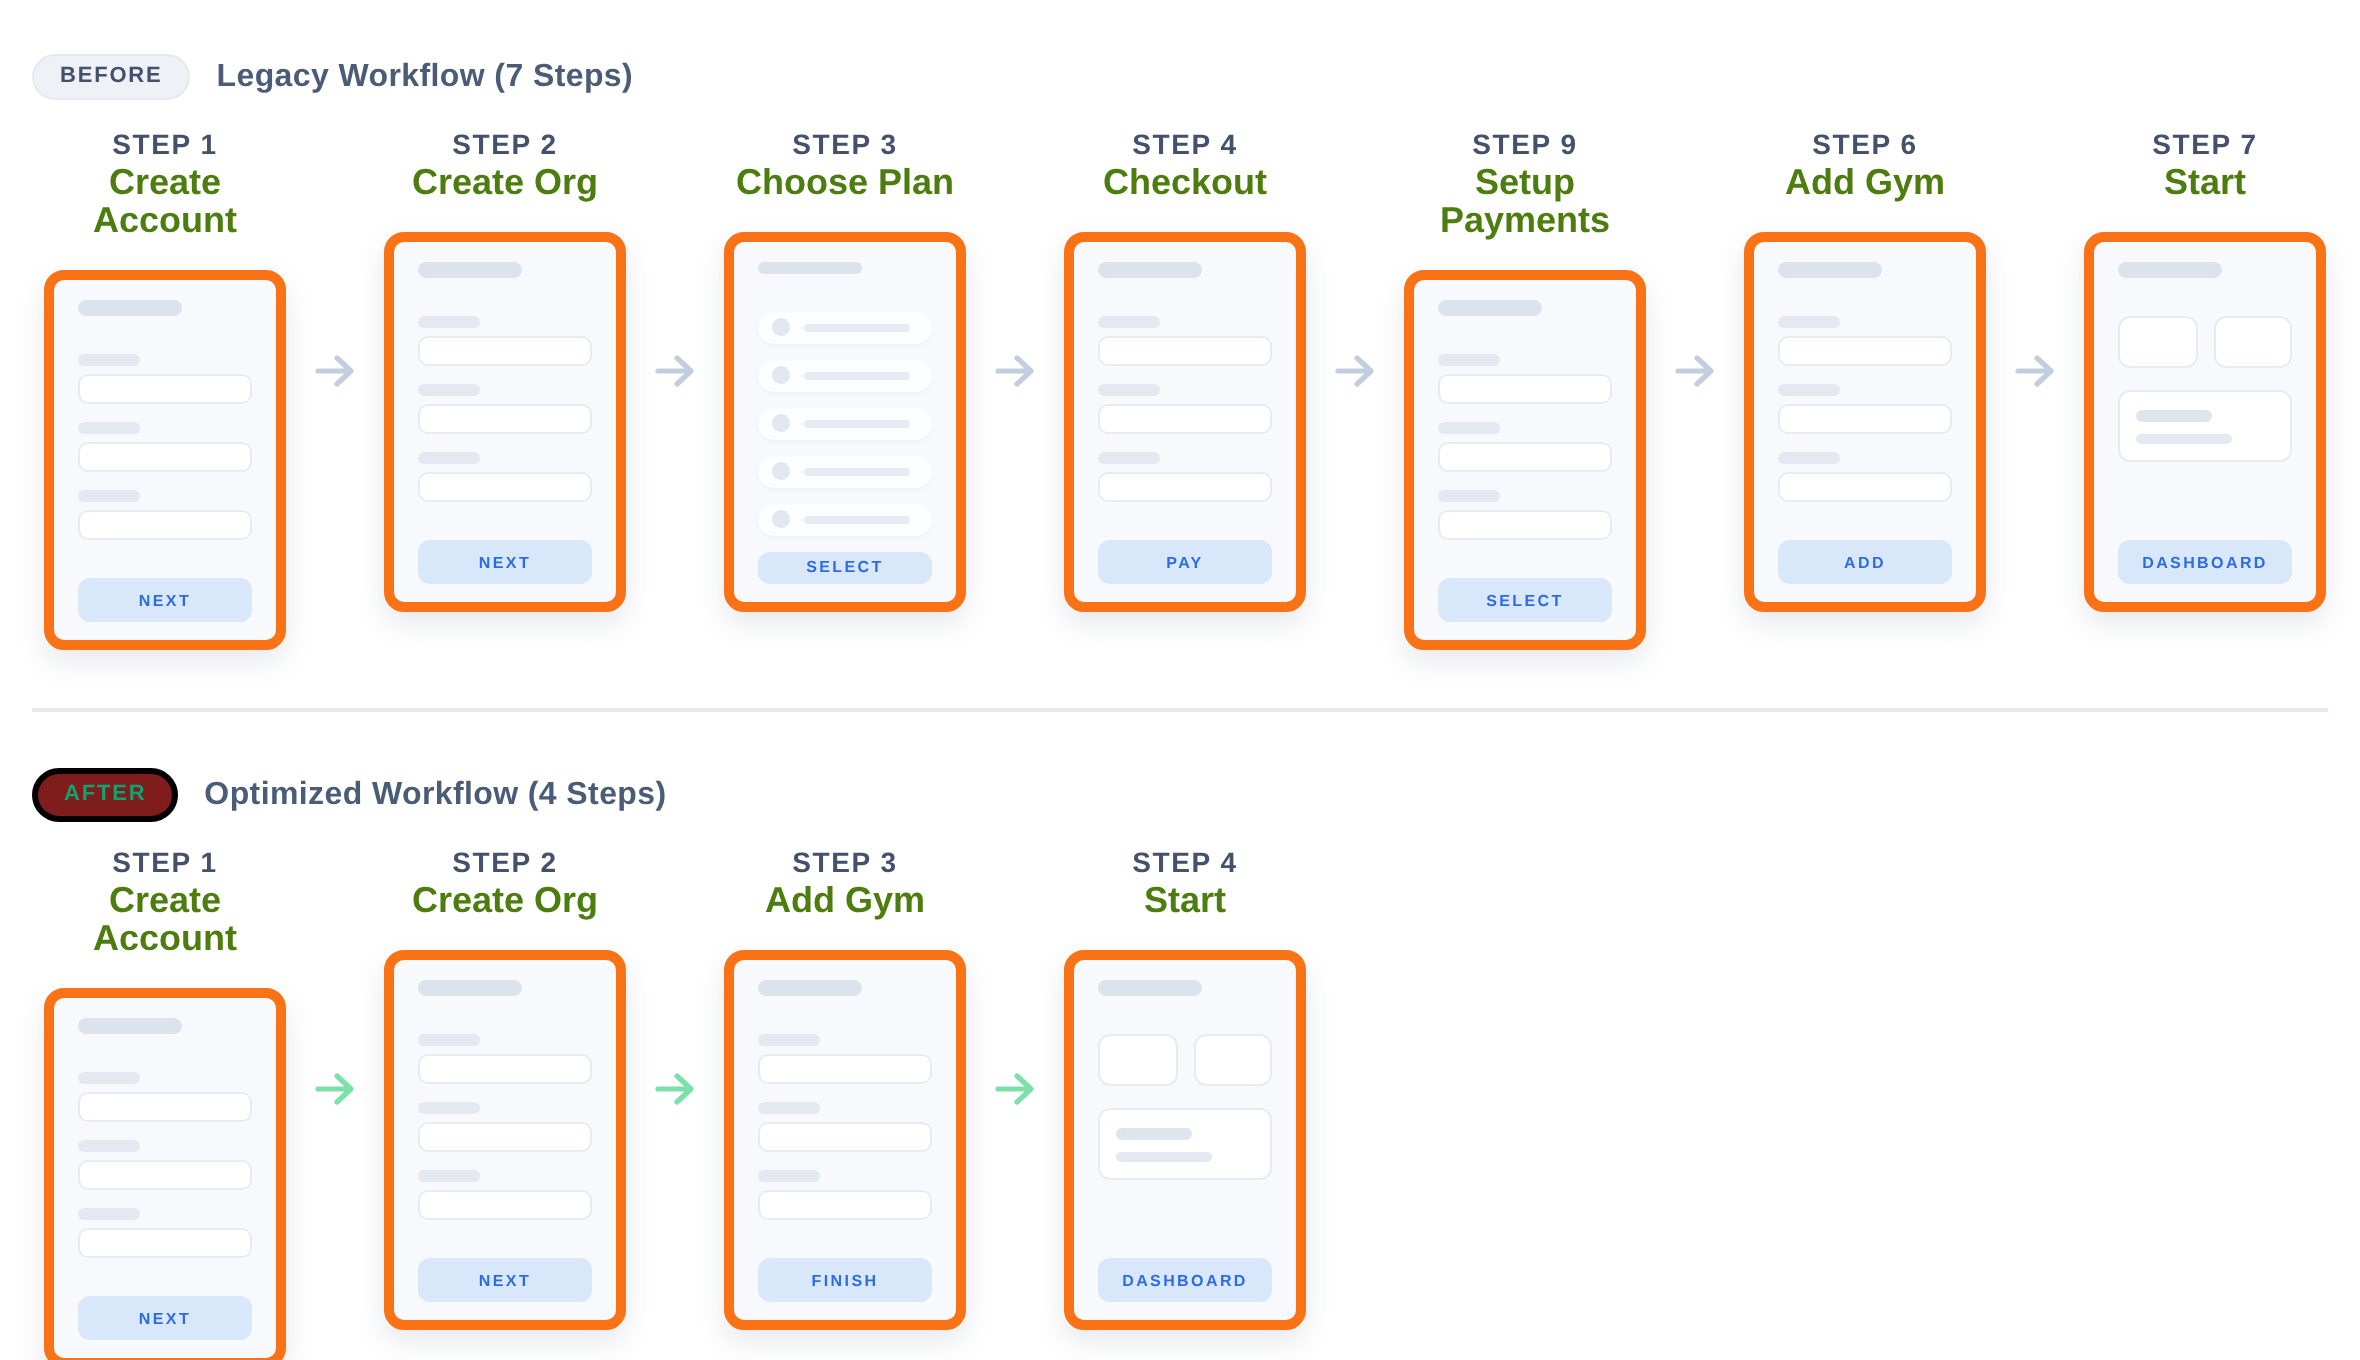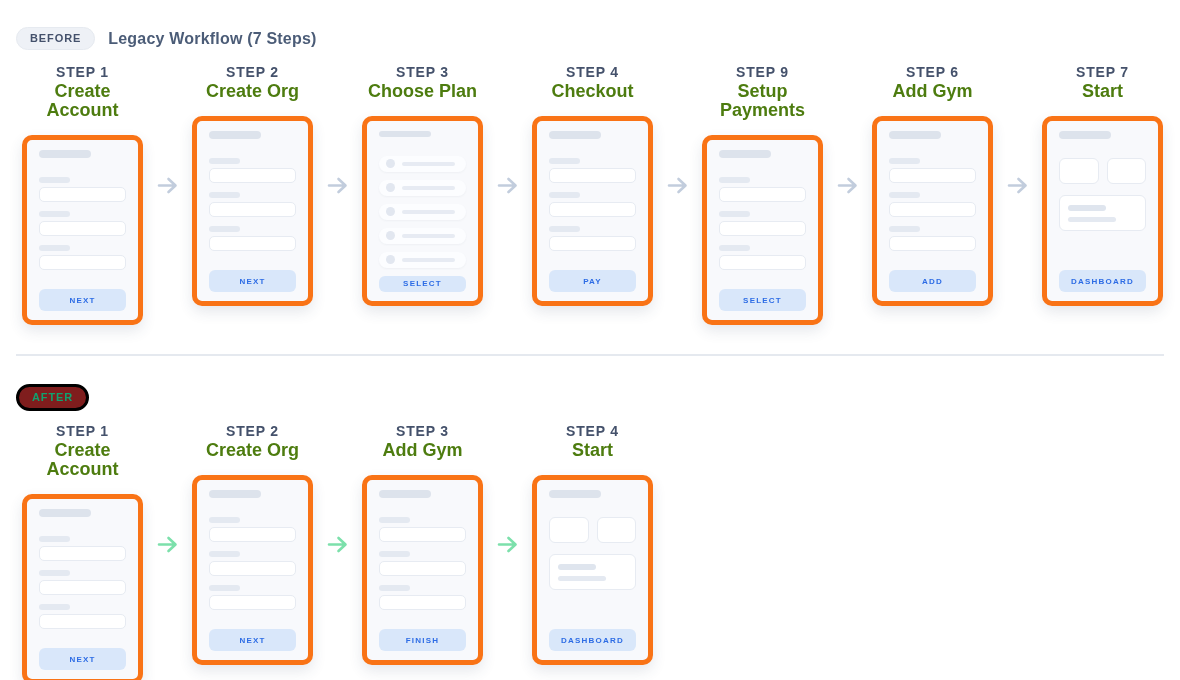--- a/index.html
+++ b/index.html
@@ -240,20 +240,21 @@
             </div>
       <div class="mock-button">DASHBOARD</div>
     </div>
   </div>
 </div>
   </section>
 <hr class="divider">
   <section class="wf-section after">
     <div class="section-header">
       <span class="badge">AFTER</span>
+      <h2 class="section-title">Optimized Workflow (4 Steps)</h2>
     </div>
     <div class="steps-row">
   <div class="step-col">
     <div class="step-label">STEP 1</div>
     <div class="step-name">Create Account</div>
     <div class="card">
       <div class="titlebar"></div>
       <div class="card-body">
               <div class="f-label"></div>
               <div class="f-input"></div>

